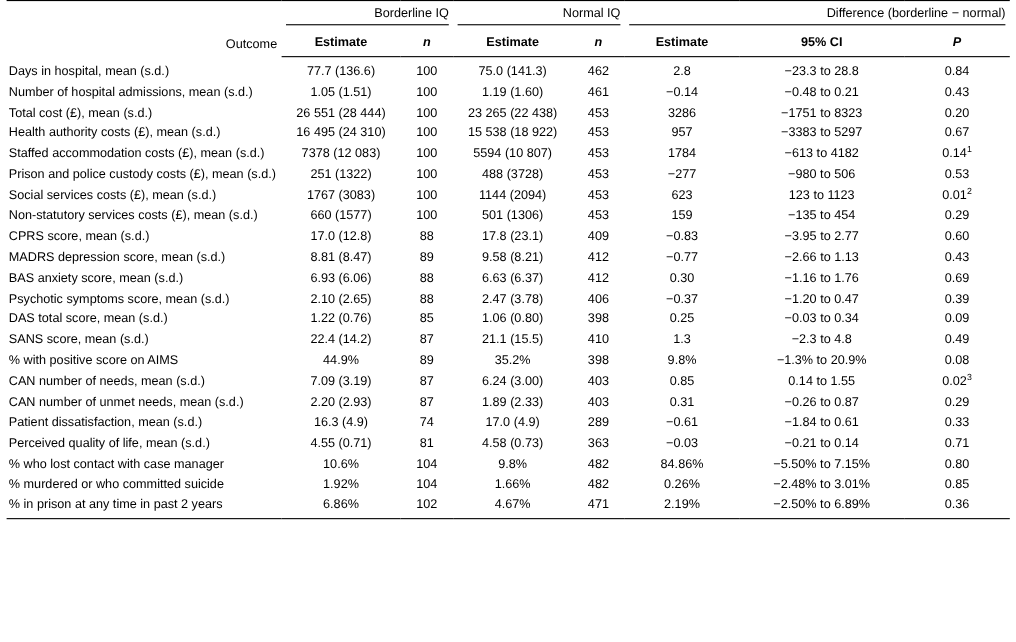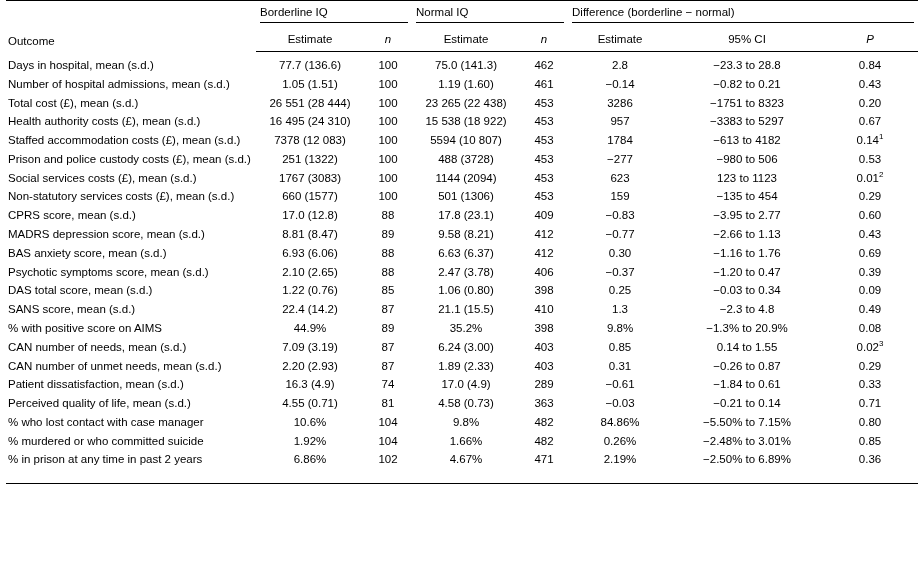--- a/index.html
+++ b/index.html
@@ -24,33 +24,33 @@
     width: 912px;
     table-layout: fixed;
     font-size: 11.5px;
   }
   .hdr-top th { border-top: 1.6px solid #000; border-bottom: none; }
   .hdr-group th { padding-top: 5px; padding-bottom: 5px; }
   .hdr-sub th {
     border-bottom: 0.9px solid #000;
     padding-top: 5px;
     padding-bottom: 6px;
-    font-weight: normal;
+    font-weight: bold;
   }
   .body-first td { padding-top: 7px; }
-  .body-last td { border-bottom: 1.6px solid #000; padding-bottom: 18px; }
+  .body-last td { border-bottom: 1.6px solid #000; padding-bottom: 6px; }
   td, th {
     padding: 3.4px 4px;
     vertical-align: bottom;
   }
   th {
     font-weight: normal;
   }
   .outcome-head {
-    text-align: left;
+    text-align: right;
     font-weight: normal;
     padding-left: 2px;
   }
   td.outcome {
     text-align: left;
     padding-left: 2px;
     white-space: nowrap;
   }
   .c { text-align: center; }
   .ital { font-style: italic; }
@@ -63,21 +63,21 @@
   col.c-outcome { width: 250px; }
   col.c-est1 { width: 108px; }
   col.c-n1 { width: 48px; }
   col.c-est2 { width: 108px; }
   col.c-n2 { width: 48px; }
   col.c-diff { width: 104px; }
   col.c-ci { width: 150px; }
   col.c-p { width: 96px; }
   .group-inner {
     display: block;
-    text-align: left;
+    text-align: right;
     padding-bottom: 4px;
   }
   .underlined {
     border-bottom: 0.9px solid #000;
   }
 </style>
 </head>
 <body>
 
 <div class="table-wrap">
@@ -126,21 +126,21 @@
           <td class="c">−23.3 to 28.8</td>
           <td class="c">0.84</td>
         </tr>
         <tr>
           <td class="outcome">Number of hospital admissions, mean (s.d.)</td>
           <td class="c">1.05 (1.51)</td>
           <td class="c">100</td>
           <td class="c">1.19 (1.60)</td>
           <td class="c">461</td>
           <td class="c">−0.14</td>
-          <td class="c">−0.82 to 0.21</td>
+          <td class="c">−0.48 to 0.21</td>
           <td class="c">0.43</td>
         </tr>
         <tr>
           <td class="outcome">Total cost (£), mean (s.d.)</td>
           <td class="c">26 551 (28 444)</td>
           <td class="c">100</td>
           <td class="c">23 265 (22 438)</td>
           <td class="c">453</td>
           <td class="c">3286</td>
           <td class="c">−1751 to 8323</td>

